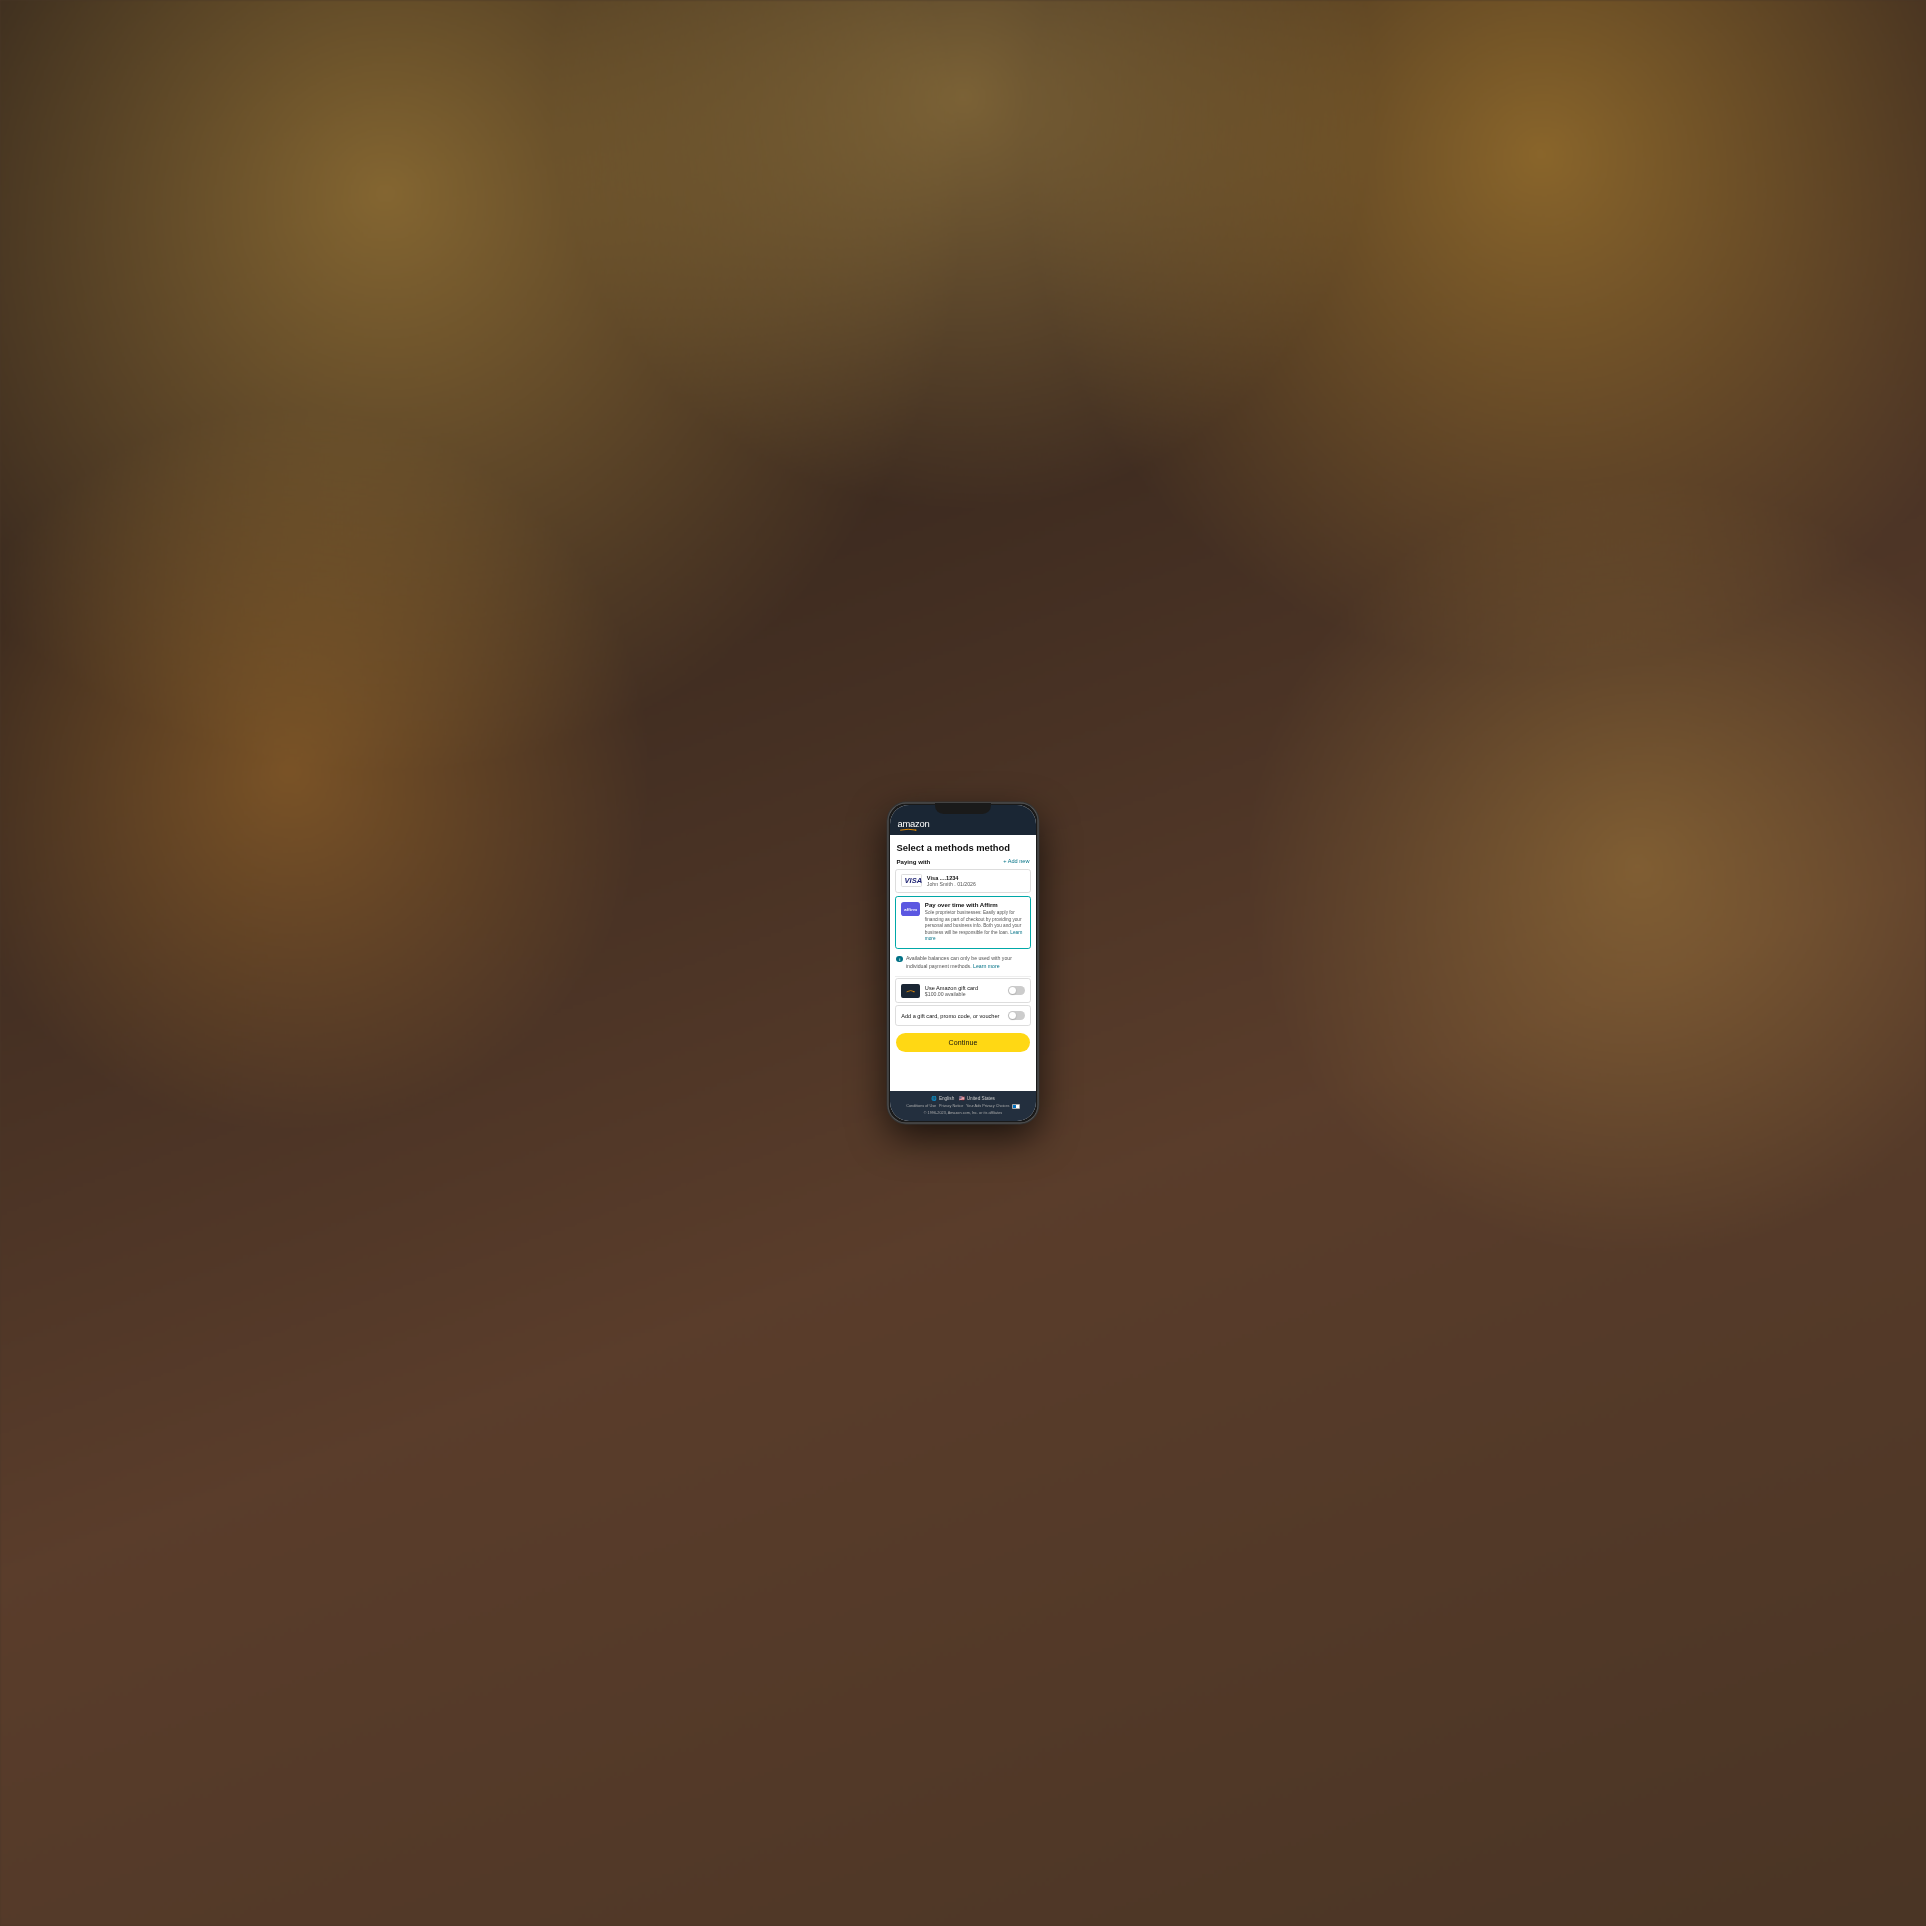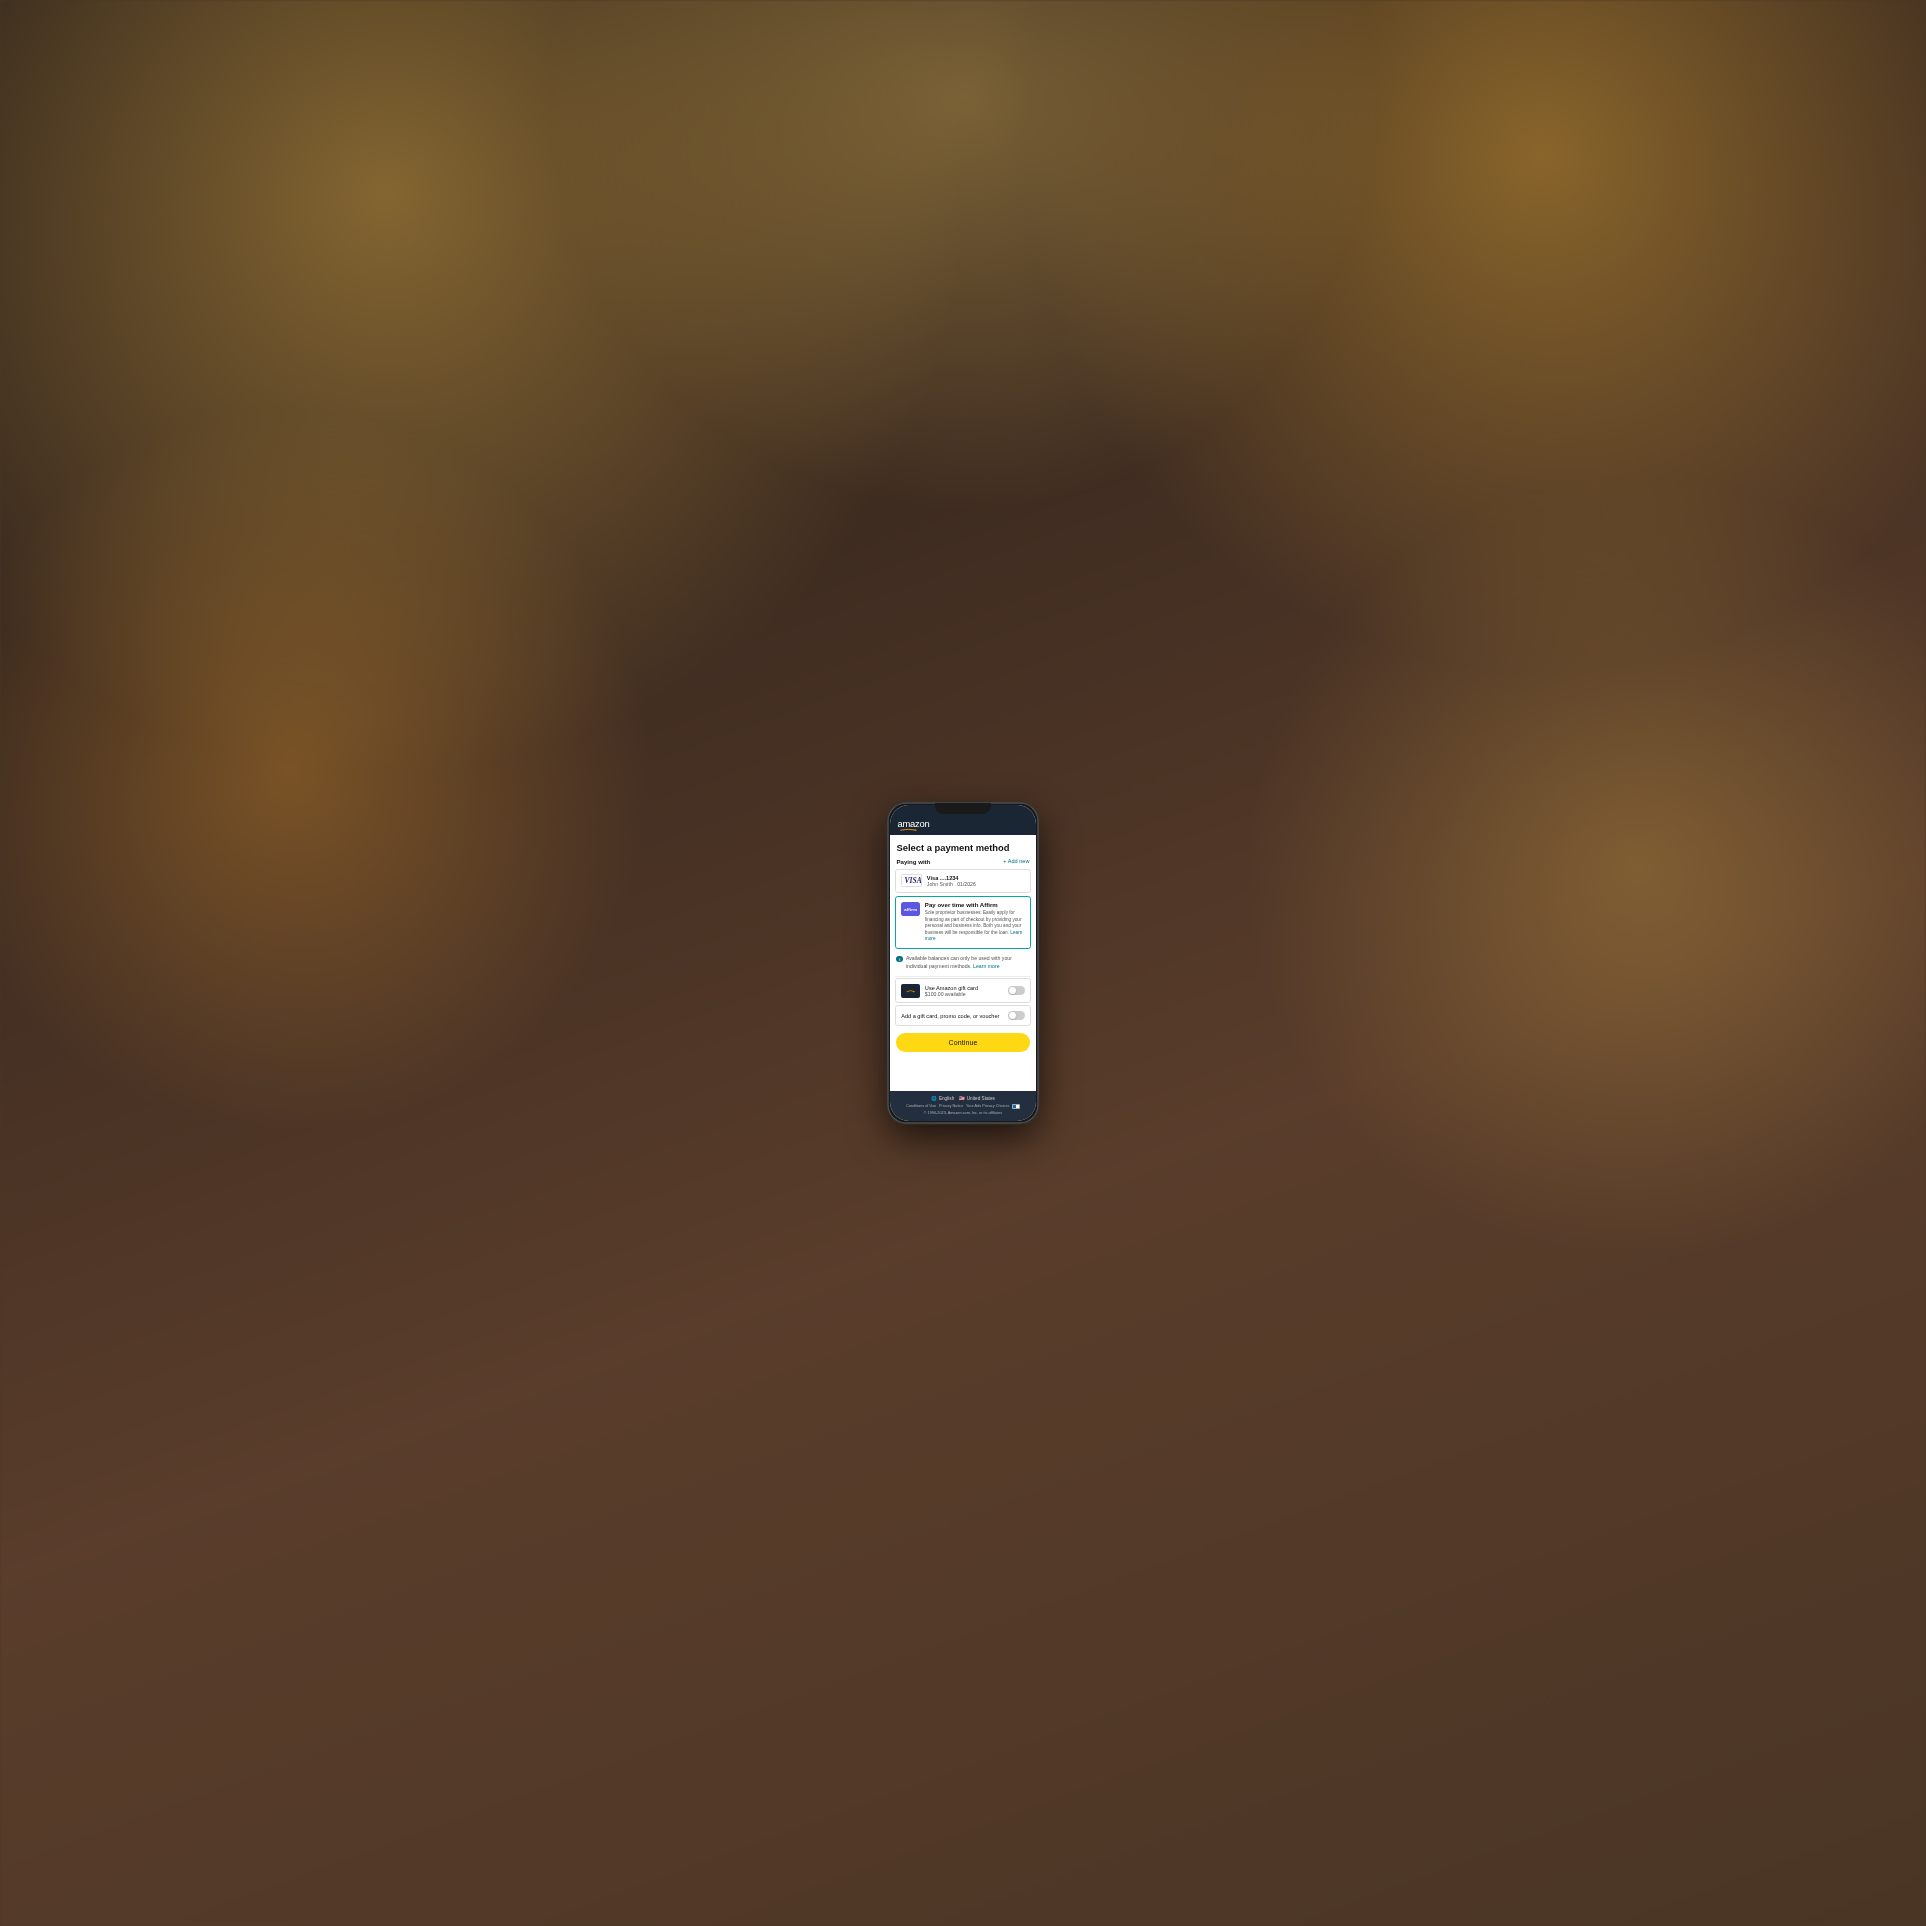--- a/index.html
+++ b/index.html
@@ -157,21 +157,21 @@
     .visa-logo {
       font-size: 7.5px;
       font-weight: 900;
       color: #1a1f71;
       font-style: italic;
       background: white;
       border: 0.5px solid #ddd;
       border-radius: 1.4px;
       padding: 0.9px 2.4px;
       flex-shrink: 0;
-      font-family: Liberation Serif, serif;
+      font-family: Liberation Sans, sans-serif;
       width: 21px;
       text-align: center;
     }
 
     .card-details {
       flex: 1;
     }
 
     .card-name {
       font-size: 5.6px;
@@ -441,21 +441,21 @@
           <span class="amazon-logo-text">amazon</span>
           <svg class="amazon-arrow" viewBox="0 0 48 8">
             <path d="M2 6 Q24 1 46 6" stroke="#FF9900" stroke-width="2.5" fill="none" stroke-linecap="round"></path>
             <polygon points="43,4 48,6 43,8" fill="#FF9900"></polygon>
           </svg>
         </div>
       </div>
 
       <div class="content-area">
 
-        <div class="page-title">Select a payment method</div>
+        <div class="page-title">Select a methods method</div>
 
         <div class="section-header">
           <span class="section-label">Paying with</span>
           <span class="add-new-link">+ Add new</span>
         </div>
 
         <div class="payment-card">
           <div class="visa-logo">VISA</div>
           <div class="card-details">
             <div class="card-name">Visa ....1234</div>

